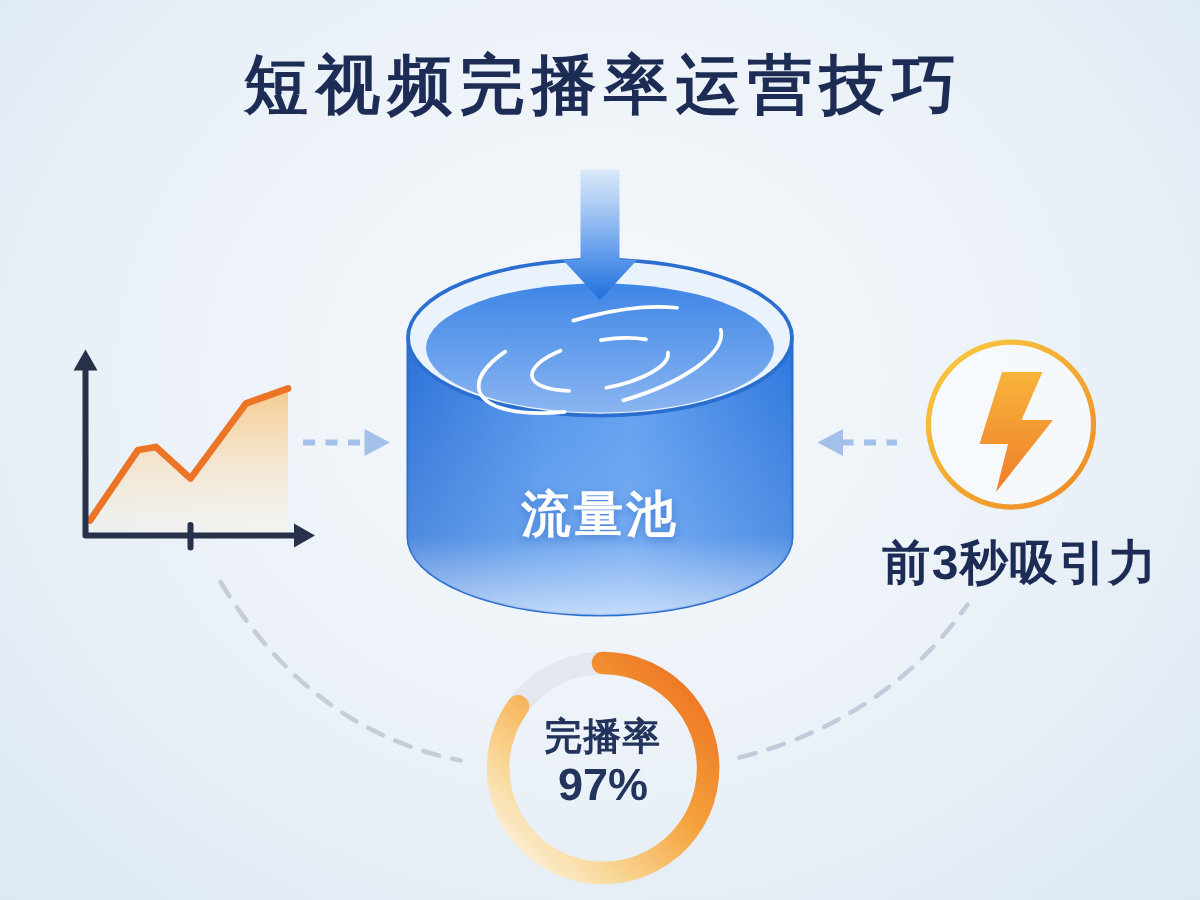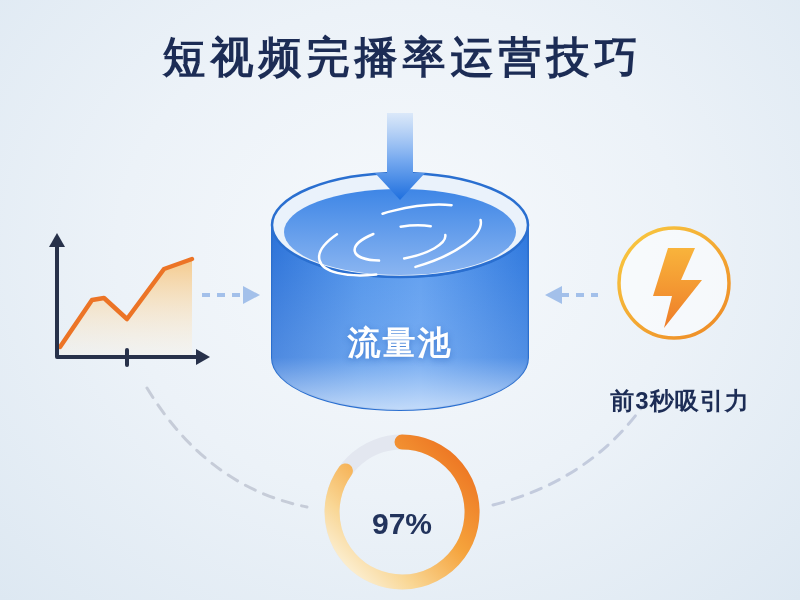--- a/index.html
+++ b/index.html
@@ -14,22 +14,22 @@
     left:0;top:34px;width:800px;
     font-size:43px;font-weight:700;letter-spacing:5px;text-indent:5px;
     color:#1C2C55;
   }
   .pool-label{
     left:300px;top:325px;width:200px;
     font-size:33px;font-weight:700;letter-spacing:2px;color:#ffffff;
     text-shadow:0 2px 6px rgba(25,85,180,0.45);
   }
   .hook-label{
-    left:580px;top:388px;width:200px;
-    font-size:24px;font-weight:700;color:#1C2C55;letter-spacing:1px;
+    left:580px;top:358px;width:200px;
+    font-size:32px;font-weight:700;color:#1C2C55;letter-spacing:1px;
   }
   .completion-label{
     left:332px;top:478px;width:140px;
     font-size:25px;font-weight:700;color:#22335C;letter-spacing:1px;
   }
   .completion-value{
     left:332px;top:507px;width:140px;
     font-size:30px;font-weight:600;color:#22335C;
   }
 </style>
@@ -124,14 +124,15 @@
 
     <g>
       <circle cx="402" cy="512" r="70" fill="none" stroke="#e3e7f0" stroke-width="15"></circle>
       <path id="completion-arc" fill="none" stroke="url(#gDonut)" stroke-width="15" stroke-linecap="round" d="M 402 442 A 70 70 0 1 1 345.4 470.9"></path>
     </g>
   </svg>
 
   <div class="txt pool-label">流量池</div>
   <div class="txt title">短视频完播率运营技巧</div>
   <div class="txt hook-label">前3秒吸引力</div>
+  <div class="txt completion-label">完播率</div>
   <div class="txt completion-value">97%</div>
 </div>
 
 </body></html>

